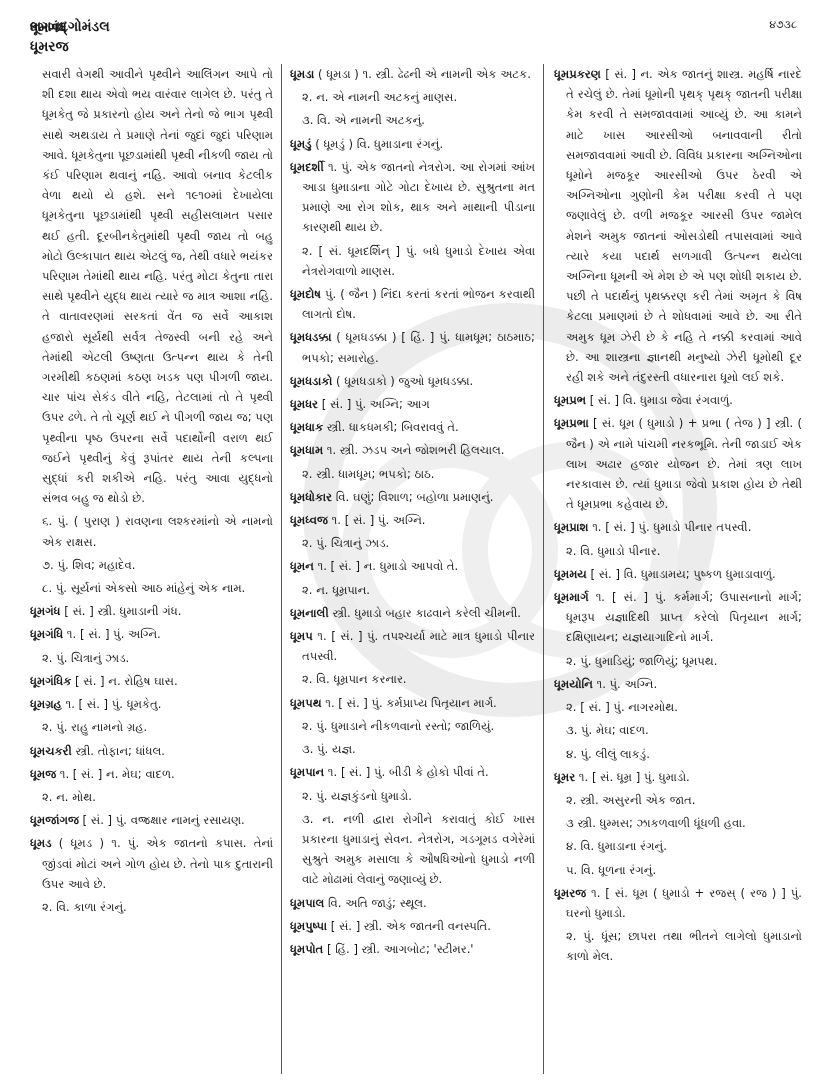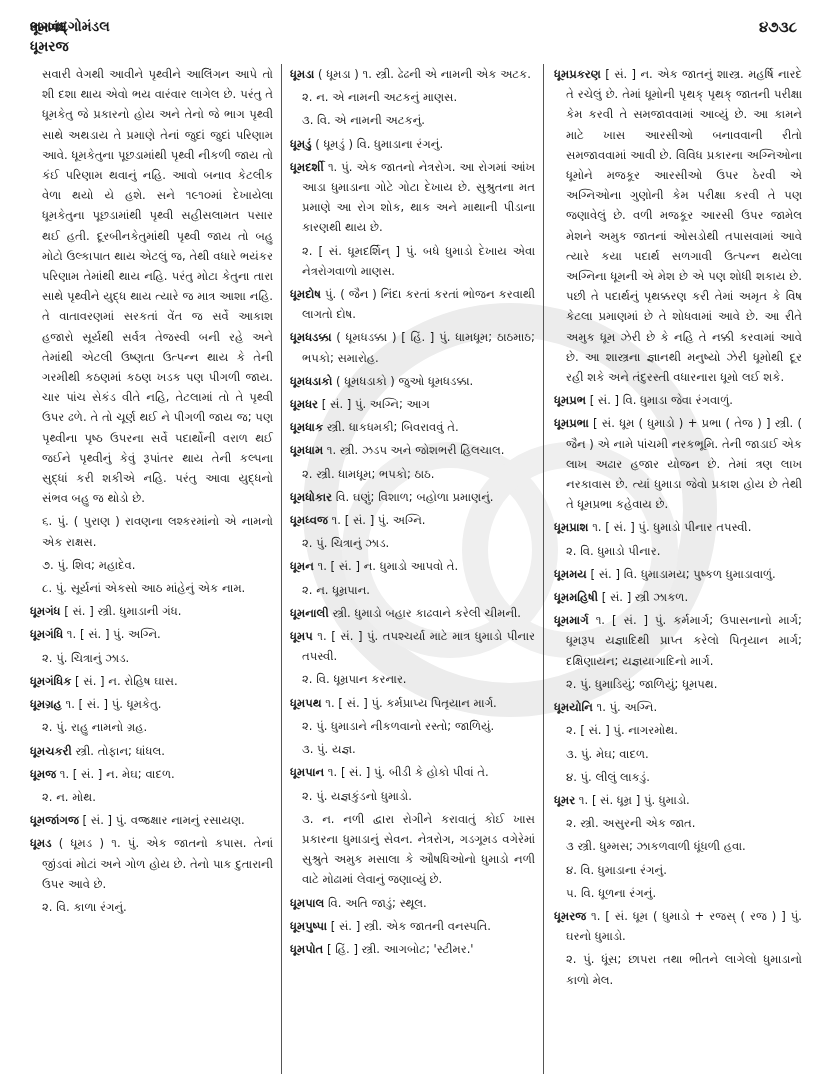--- a/index.html
+++ b/index.html
@@ -10,21 +10,21 @@
   .watermark {
     position: absolute; left: 300px; top: 300px; width: 420px; height: 420px;
     pointer-events: none; z-index: 0;
   }
   .header {
     position: absolute; left: 30px; right: 28px; top: 18px; height: 40px; z-index: 1;
   }
   .guide { position: absolute; left: 0; top: 0; font-weight: bold; font-size: 14px; line-height: 19px; }
   .guide div { white-space: nowrap; }
   .title { position: absolute; left: 0; right: 0; top: 0; font-weight: bold; font-size: 14px; }
-  .pageno { position: absolute; right: 0; top: 0; font-weight: bold; font-size: 15px; text-align: right; }
+  .pageno { position: absolute; right: 0; top: 0; font-weight: normal; font-size: 11px; text-align: right; }
 
   .columns {
     position: absolute; left: 30px; top: 64px; width: 772px; height: 1010px;
     display: flex; z-index: 1; justify-content: flex-end;
   }
   .col { box-sizing: border-box; font-size: 11.6px; line-height: 20.2px; }
   .col.c1 { width: 252px; padding-right: 8px; border-right: 1px solid #555; }
   .col.c2 { width: 262px; padding: 0 8px; border-right: 1px solid #555; }
   .col.c3 { width: 258px; padding-left: 10px; }
   .entry { margin-bottom: 3px; text-align: justify; padding-left: 12px; text-indent: -12px; }
@@ -101,21 +101,20 @@
       <div class="entry"><span class="hw">ધૂમપુષ્પા</span><span> [ સં. ] સ્ત્રી. એક જાતની વનસ્પતિ.</span></div>
       <div class="entry"><span class="hw">ધૂમપોત</span><span> [ હિં. ] સ્ત્રી. આગબોટ; 'સ્ટીમર.'</span></div>
     </div>
   <div class="col c3">
       <div class="entry"><span class="hw">ધૂમપ્રકરણ</span><span> [ સં. ] ન. એક જાતનું શાસ્ત્ર. મહર્ષિ નારદે તે રચેલું છે. તેમાં ધૂમોની પૃથક્ પૃથક્ જાતની પરીક્ષા કેમ કરવી તે સમજાવવામાં આવ્યું છે. આ કામને માટે ખાસ આરસીઓ બનાવવાની રીતો સમજાવવામાં આવી છે. વિવિધ પ્રકારના અગ્નિઓના ધૂમોને મજકૂર આરસીઓ ઉપર ઠેરવી એ અગ્નિઓના ગુણોની કેમ પરીક્ષા કરવી તે પણ જણાવેલું છે. વળી મજકૂર આરસી ઉપર જામેલ મેશને અમુક જાતનાં ઓસડોથી તપાસવામાં આવે ત્યારે કયા પદાર્થ સળગાવી ઉત્પન્ન થયેલા અગ્નિના ધૂમની એ મેશ છે એ પણ શોધી શકાય છે. પછી તે પદાર્થનું પૃથક્કરણ કરી તેમાં અમૃત કે વિષ કેટલા પ્રમાણમાં છે તે શોધવામાં આવે છે. આ રીતે અમુક ધૂમ ઝેરી છે કે નહિ તે નક્કી કરવામાં આવે છે. આ શાસ્ત્રના જ્ઞાનથી મનુષ્યો ઝેરી ધૂમોથી દૂર રહી શકે અને તંદુરસ્તી વધારનારા ધૂમો લઈ શકે.</span></div>
       <div class="entry"><span class="hw">ધૂમપ્રભ</span><span> [ સં. ] વિ. ધુમાડા જેવા રંગવાળું.</span></div>
       <div class="entry"><span class="hw">ધૂમપ્રભા</span><span> [ સં. ધૂમ ( ધુમાડો ) + પ્રભા ( તેજ ) ] સ્ત્રી. ( જૈન ) એ નામે પાંચમી નરકભૂમિ. તેની જાડાઈ એક લાખ અઢાર હજાર યોજન છે. તેમાં ત્રણ લાખ નરકાવાસ છે. ત્યાં ધુમાડા જેવો પ્રકાશ હોય છે તેથી તે ધૂમપ્રભા કહેવાય છે.</span></div>
       <div class="entry"><span class="hw">ધૂમપ્રાશ</span><span> ૧. [ સં. ] પું. ધુમાડો પીનાર તપસ્વી.</span></div>
       <div class="sub">૨. વિ. ધુમાડો પીનાર.</div>
       <div class="entry"><span class="hw">ધૂમમય</span><span> [ સં. ] વિ. ધુમાડામય; પુષ્કળ ધુમાડાવાળું.</span></div>
-      <div class="entry"><span class="hw">ધૂમમહિષી</span><span> [ સં. ] સ્ત્રી ઝાકળ.</span></div>
       <div class="entry"><span class="hw">ધૂમમાર્ગ</span><span> ૧. [ સં. ] પું. કર્મમાર્ગ; ઉપાસનાનો માર્ગ; ધૂમરૂપ યજ્ઞાદિથી પ્રાપ્ત કરેલો પિતૃયાન માર્ગ; દક્ષિણાયન; યજ્ઞયાગાદિનો માર્ગ.</span></div>
       <div class="sub">૨. પું. ધુમાડિયું; જાળિયું; ધૂમપથ.</div>
       <div class="entry"><span class="hw">ધૂમયોનિ</span><span> ૧. પું. અગ્નિ.</span></div>
       <div class="sub">૨. [ સં. ] પું. નાગરમોથ.</div>
       <div class="sub">૩. પું. મેઘ; વાદળ.</div>
       <div class="sub">૪. પું. લીલું લાકડું.</div>
       <div class="entry"><span class="hw">ધૂમર</span><span> ૧. [ સં. ધૂમ્ર ] પું. ધુમાડો.</span></div>
       <div class="sub">૨. સ્ત્રી. અસુરની એક જાત.</div>
       <div class="sub">૩ સ્ત્રી. ધુમ્મસ; ઝાકળવાળી ધૂંધળી હવા.</div>
       <div class="sub">૪. વિ. ધુમાડાના રંગનું.</div>

